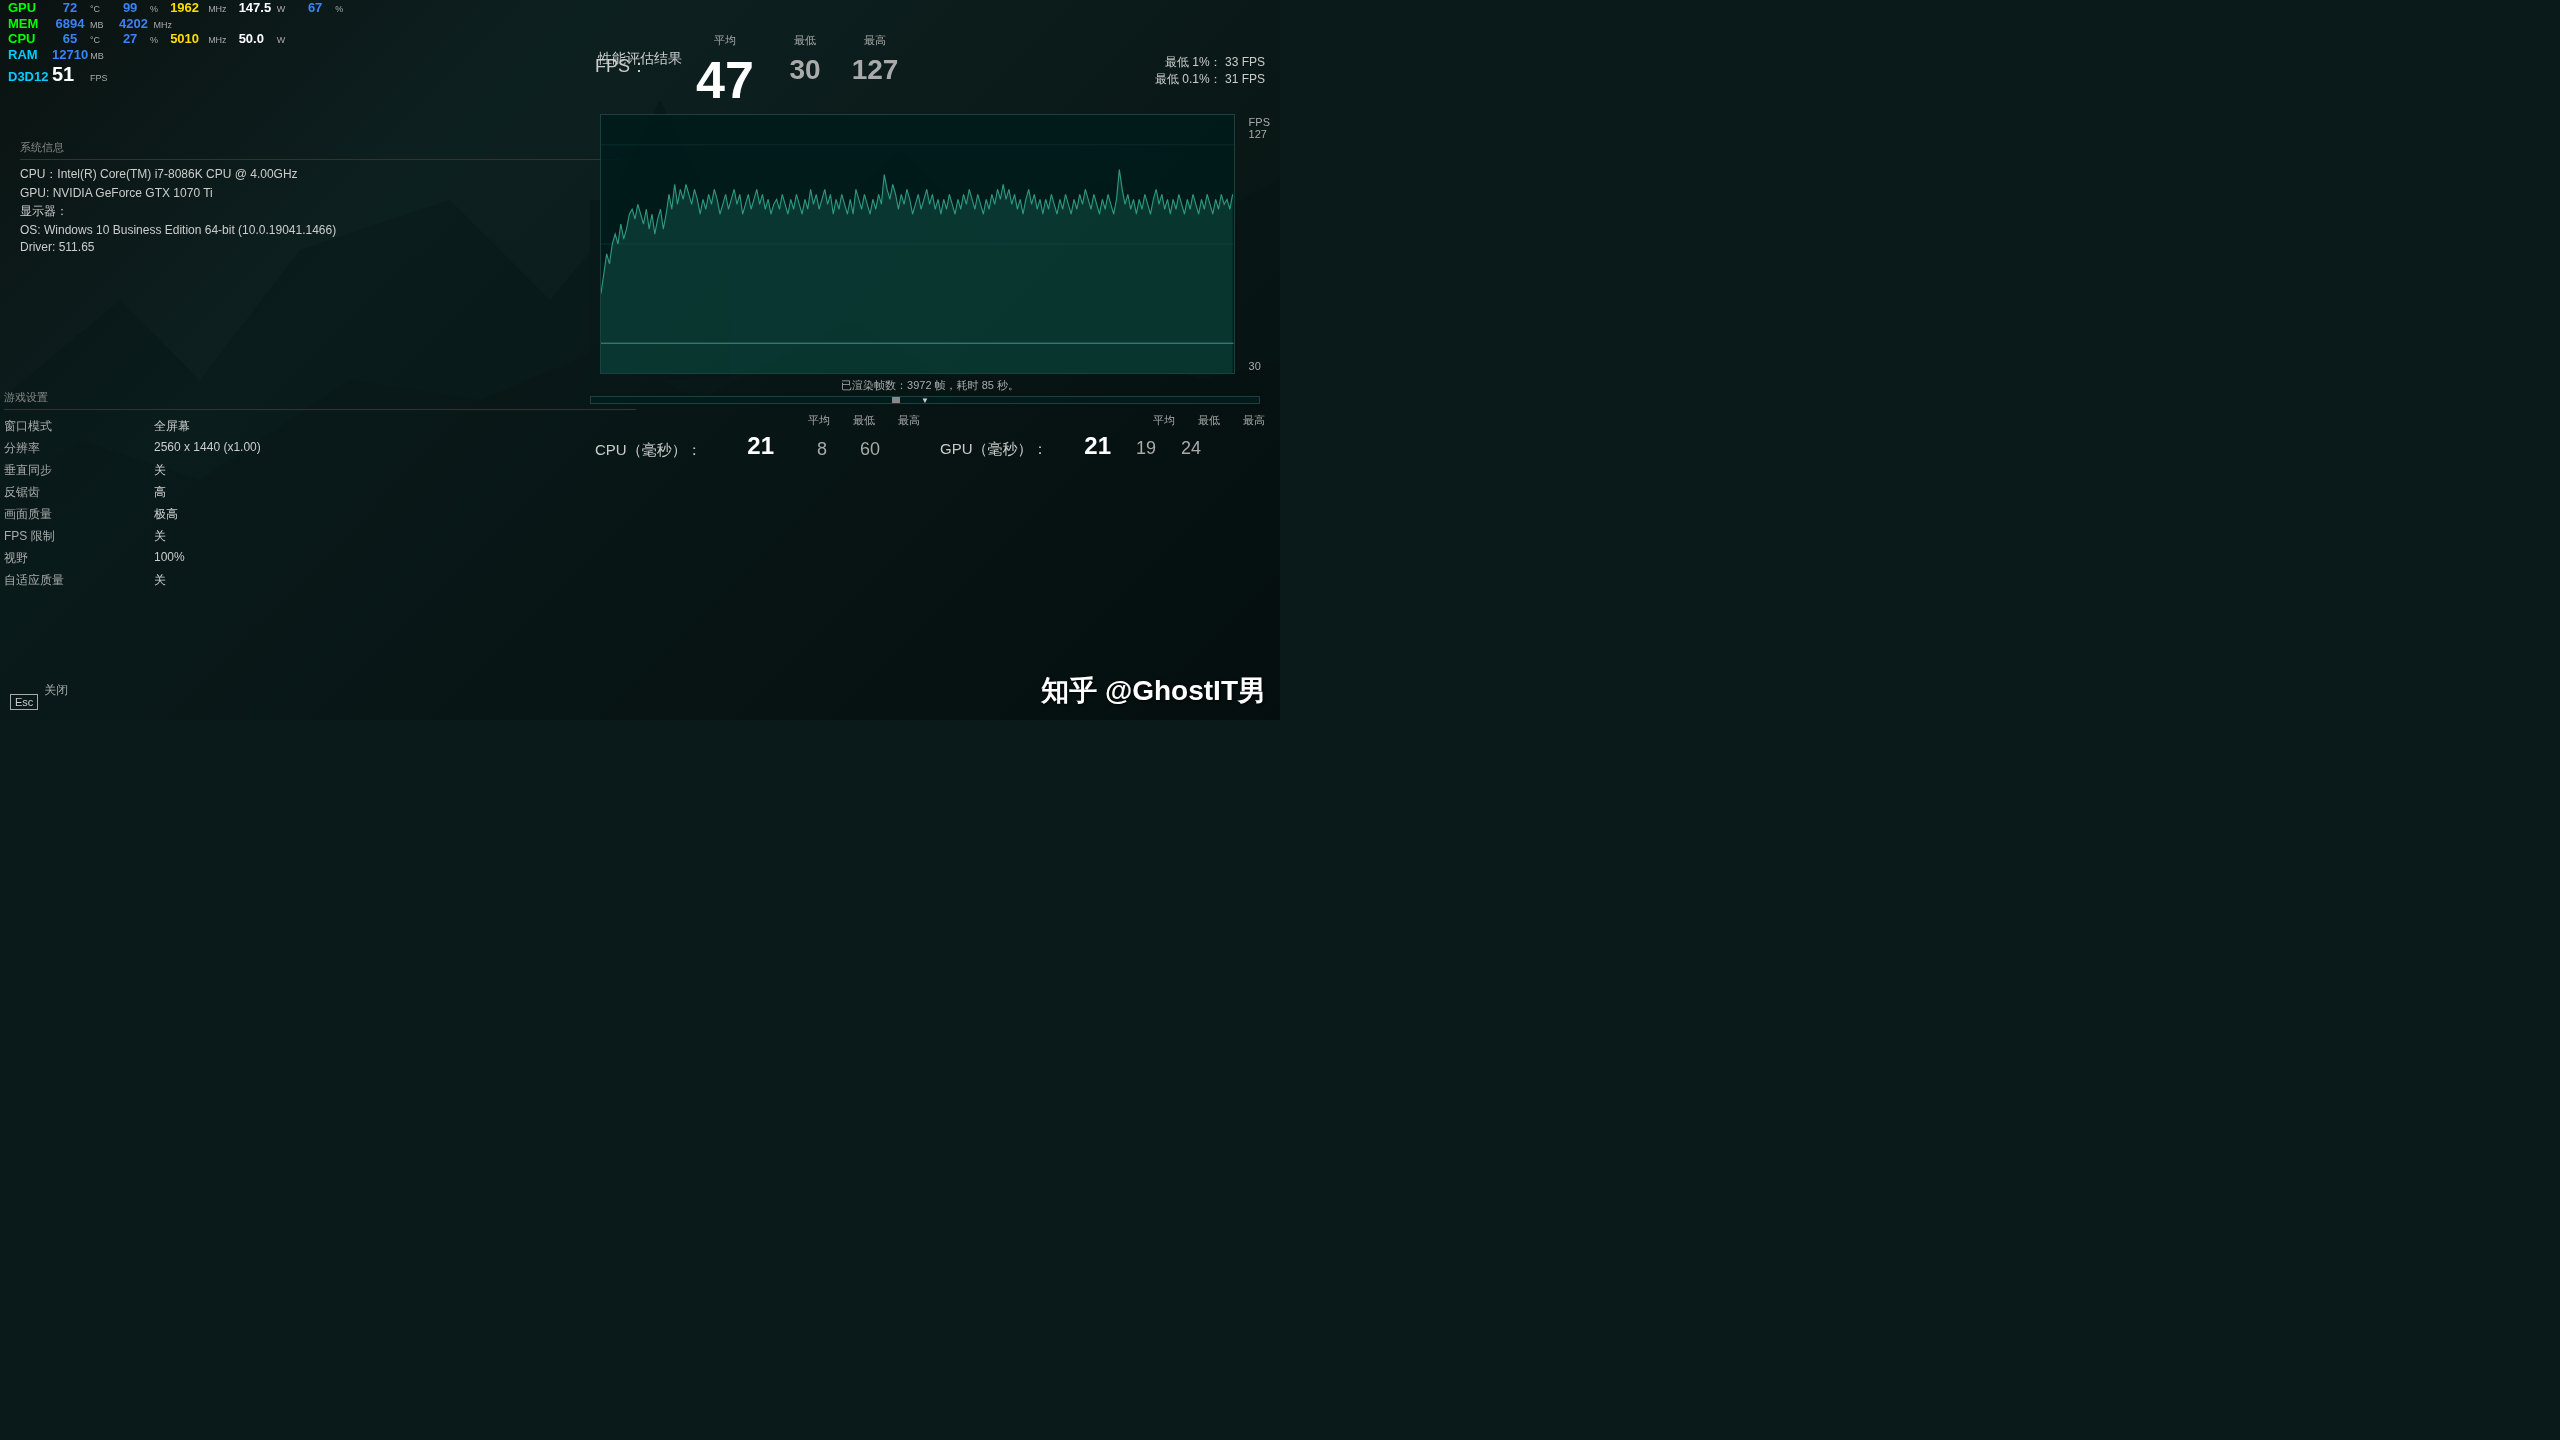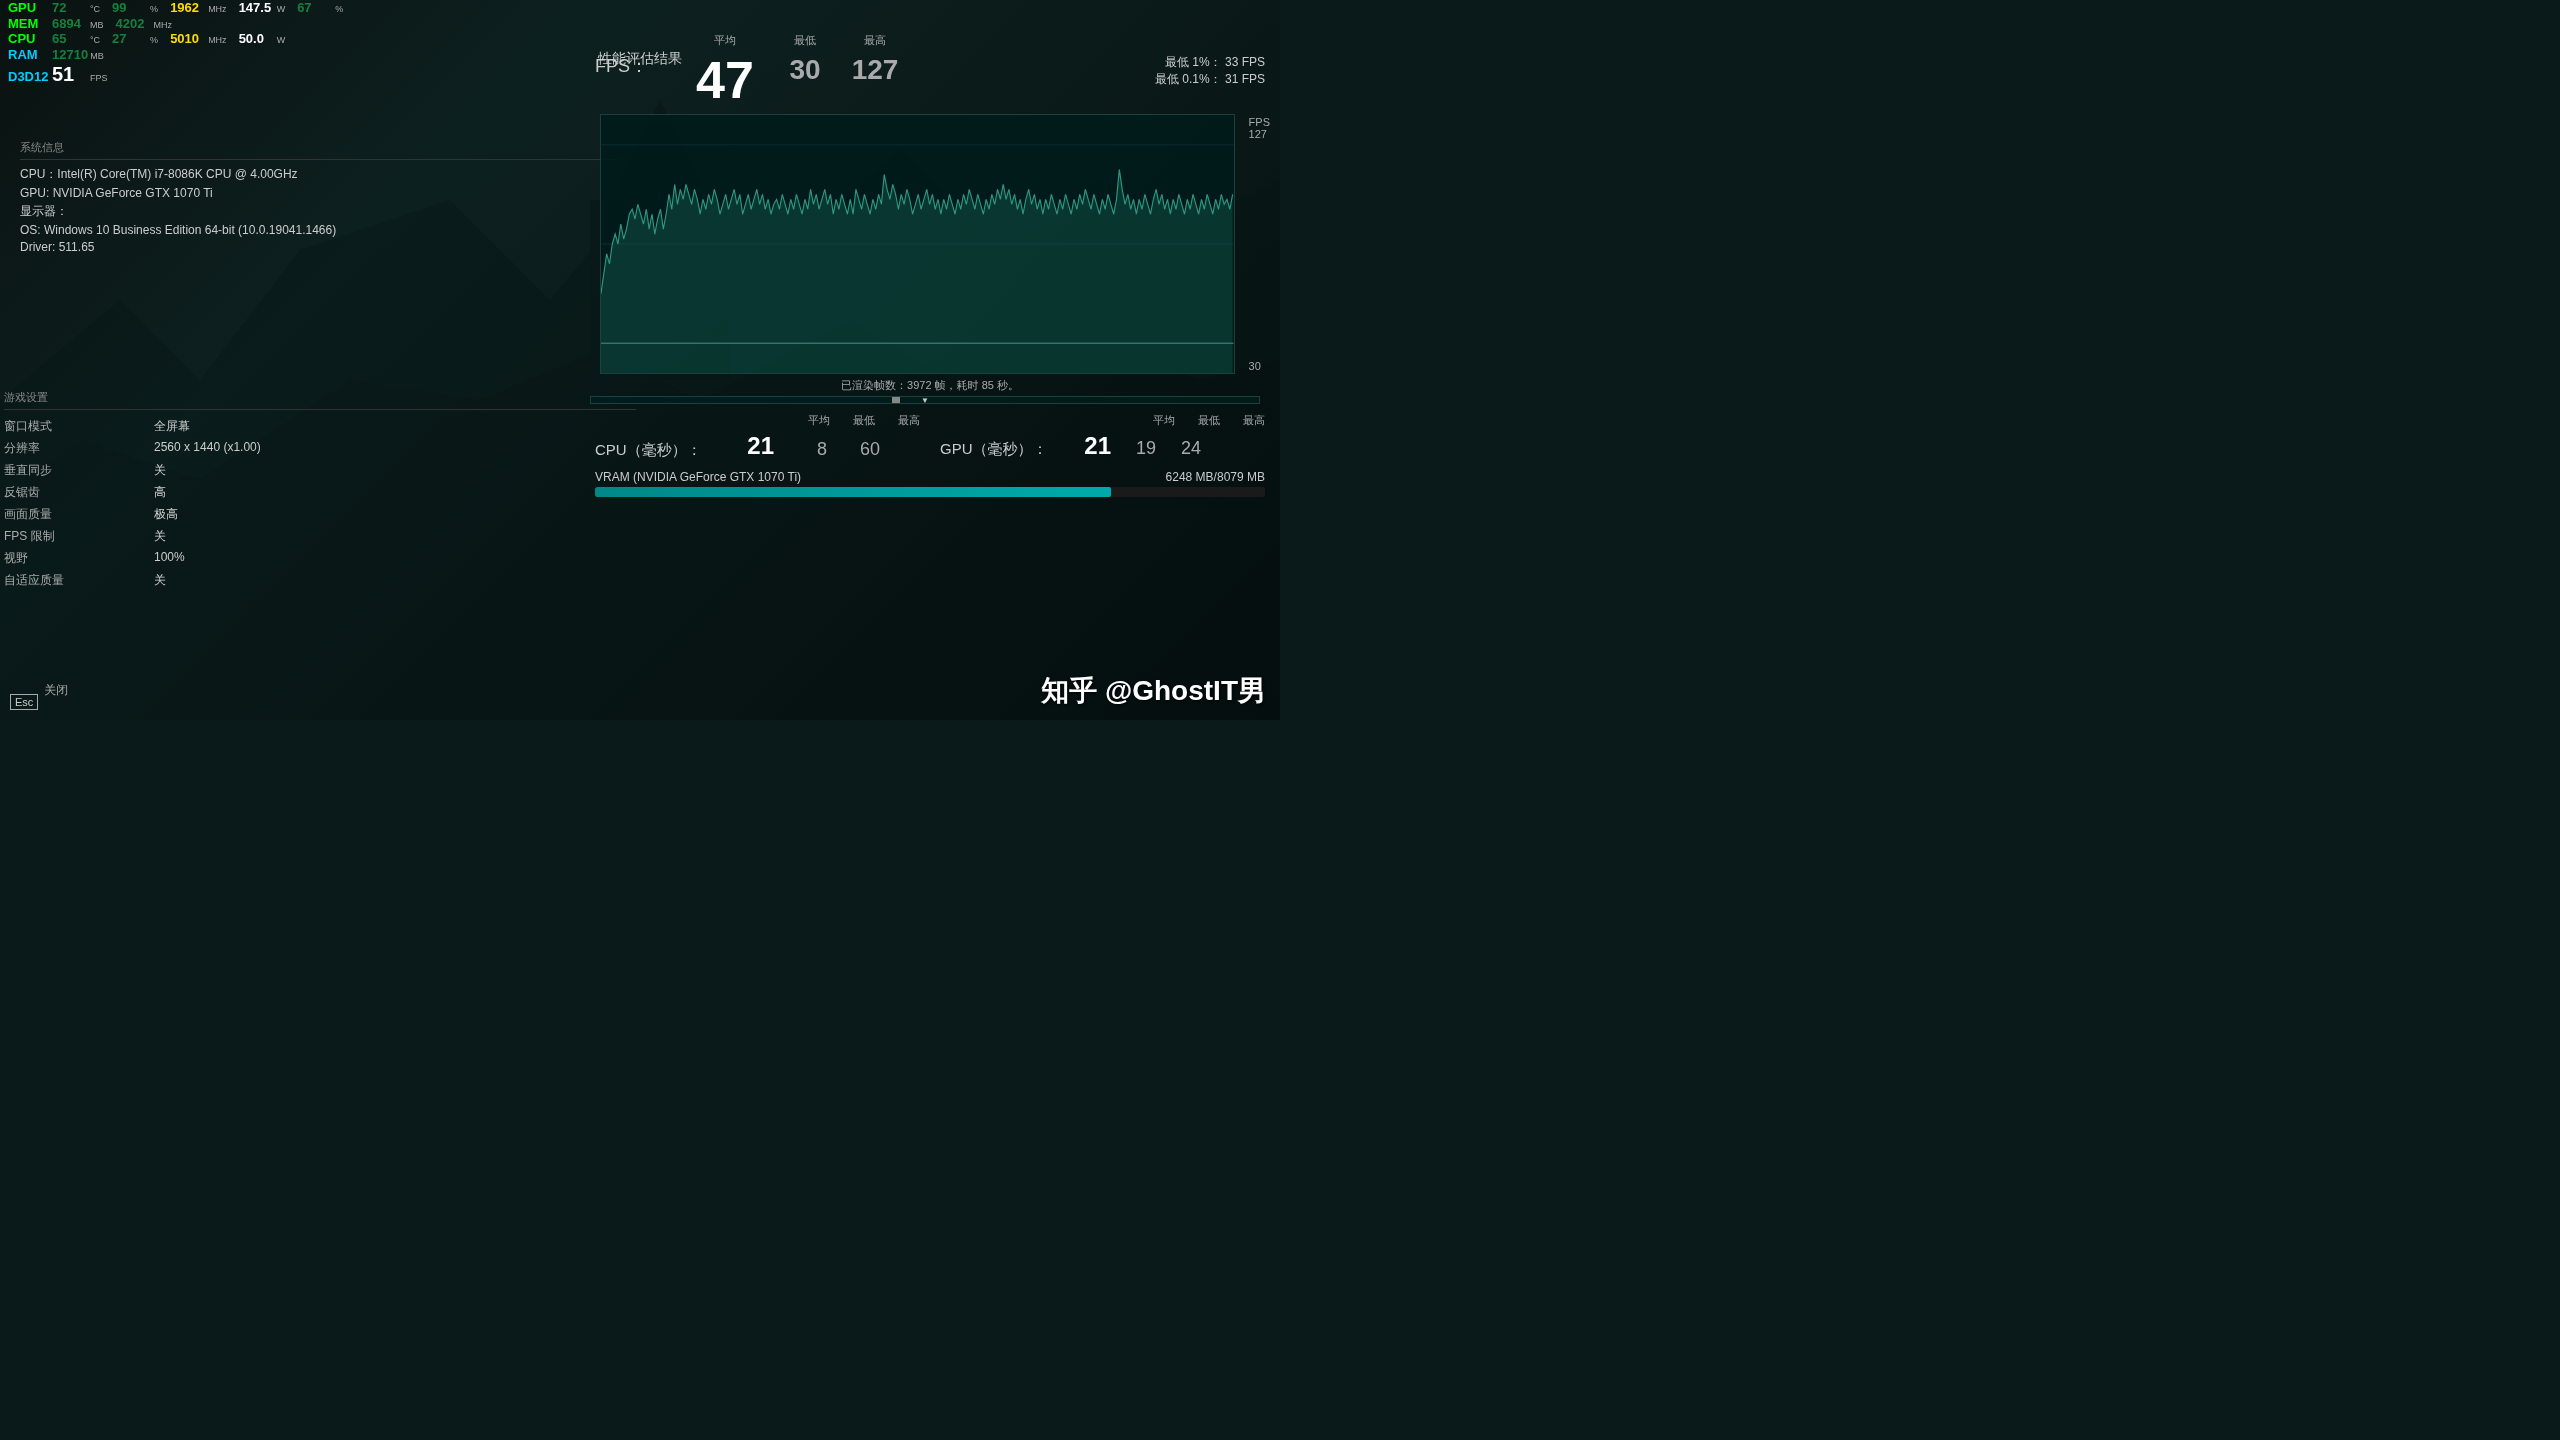--- a/index.html
+++ b/index.html
@@ -46,21 +46,21 @@
     .hud-label.mem { color: #00ff00; }
     .hud-label.cpu { color: #00ff00; }
     .hud-label.ram { color: #00ccff; }
     .hud-label.d3d { color: #00ccff; }
 
     .hud-val {
       font-weight: bold;
       font-size: 13px;
       min-width: 36px;
     }
-    .hud-val.orange { color: #15803d; }
+    .hud-val.orange { color: #3b82f6; text-align: center; }
     .hud-val.white { color: #ffffff; }
     .hud-val.yellow { color: #ffdd00; }
 
     .hud-unit {
       font-size: 9px;
       color: #aaaaaa;
       margin-right: 10px;
     }
 
     
@@ -465,29 +465,20 @@
       </div>
       <div style="display:flex;align-items:baseline;">
         <div style="font-size:15px;color:#cccccc;margin-right:6px;min-width:120px;">GPU（毫秒）：</div>
         <div style="font-size:24px;font-weight:bold;color:#ffffff;min-width:45px;text-align:right;">21</div>
         <div style="font-size:18px;color:#aaaaaa;min-width:45px;text-align:right;">19</div>
         <div style="font-size:18px;color:#aaaaaa;min-width:45px;text-align:right;">24</div>
       </div>
     </div>
   </div>
 
-  <div style="padding:4px 5px;">
-    <div style="display:flex;justify-content:space-between;font-size:12px;color:#cccccc;margin-bottom:3px;">
-      <span>VRAM (NVIDIA GeForce GTX 1070 Ti)</span>
-      <span>6248 MB/8079 MB</span>
-    </div>
-    <div style="height:10px;background:#1a1a1a;border-radius:2px;overflow:hidden;">
-      <div id="vram-bar-inner" style="height: 100%; background: linear-gradient(90deg, rgb(0, 136, 136), rgb(0, 170, 170)); border-radius: 2px; width: 77%;"></div>
-    </div>
-  </div>
 
 </div>
 
 <div class="esc-close">
   <span class="esc-box">Esc</span>
   <span>关闭</span>
 </div>
 
 <div class="watermark">知乎 @GhostIT男</div>
 

